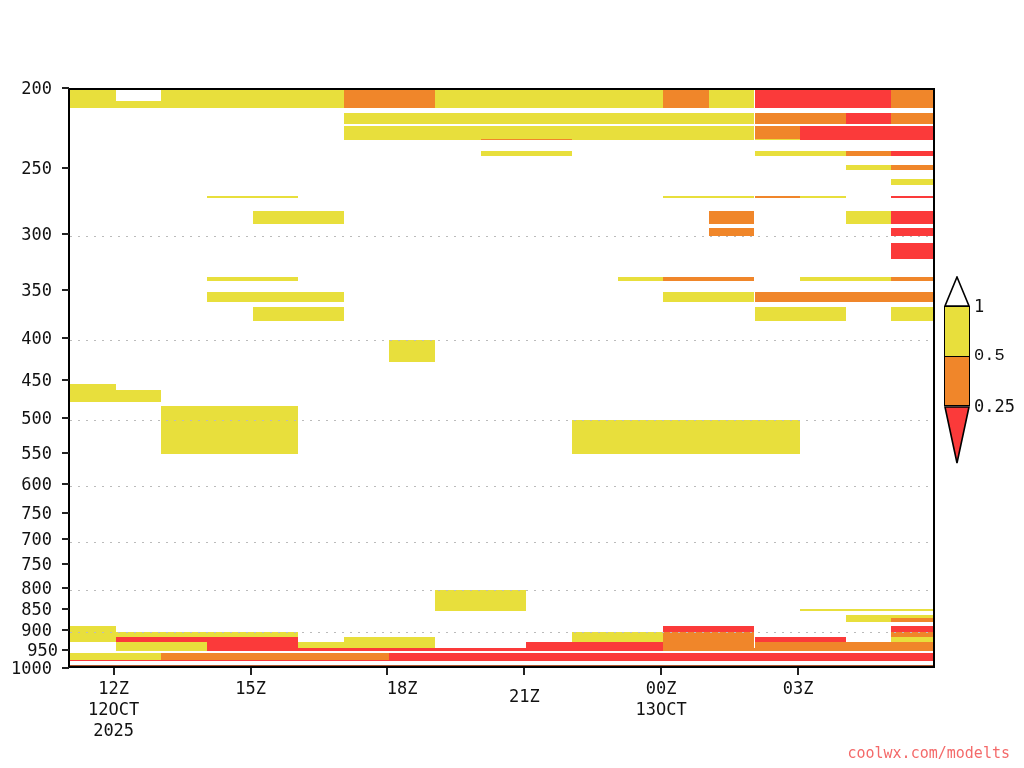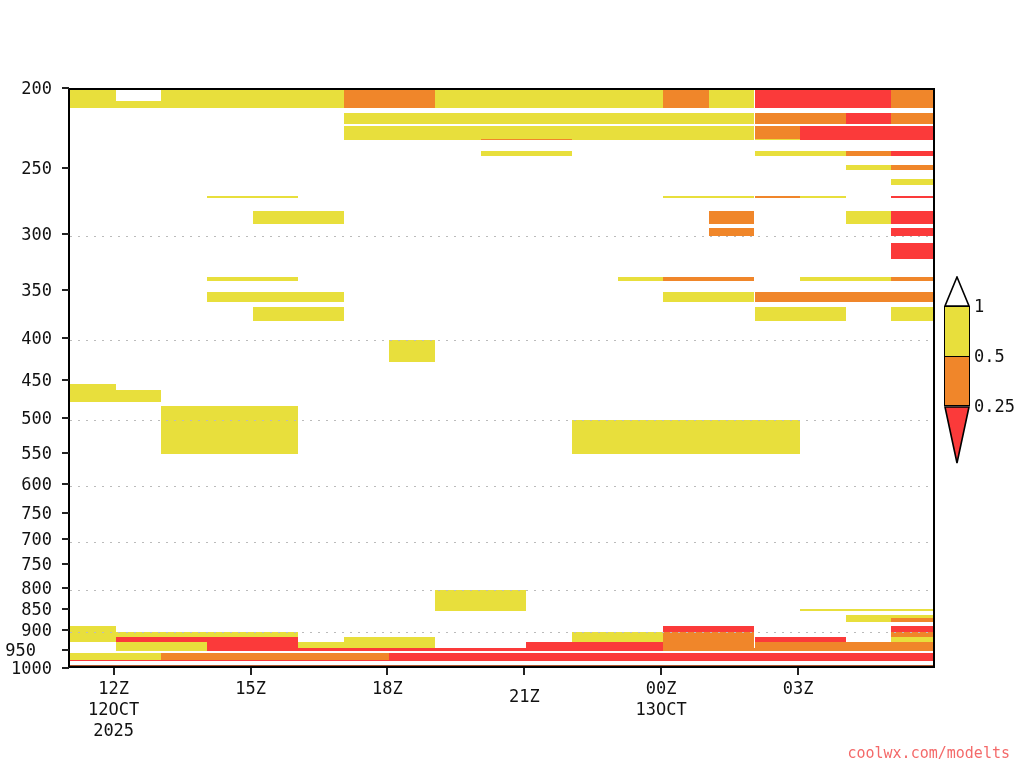--- a/index.html
+++ b/index.html
@@ -195,34 +195,34 @@
       <div class="ylabel" style="top: 529.464px; right: 10px;">700</div>
       <div class="ytick" style="top: 538.464px;"></div>
       <div class="ylabel" style="top: 554.327px; right: 10px;">750</div>
       <div class="ytick" style="top: 563.327px;"></div>
       <div class="ylabel" style="top: 577.585px; right: 10px;">800</div>
       <div class="ytick" style="top: 586.585px;"></div>
       <div class="ylabel" style="top: 599.432px; right: 10px;">850</div>
       <div class="ytick" style="top: 608.432px;"></div>
       <div class="ylabel" style="top: 620.031px; right: 10px;">900</div>
       <div class="ytick" style="top: 629.031px;"></div>
-      <div class="ylabel" style="top: 639.515px; right: 26px;">950</div>
+      <div class="ylabel" style="top: 639.515px; right: 4px;">950</div>
       <div class="ytick" style="top: 648.515px;"></div>
       <div class="ylabel" style="top: 658px; right: 10px;">1000</div>
       <div class="ytick" style="top: 667px;"></div>
     </div>
   <div id="xaxis">
       <div class="xtick" style="left: 112.632px; top: 668px;"></div>
       <div class="xlabel" style="left: 83.6316px; width: 60px; top: 678px;">12Z</div>
       <div class="xlabel" style="left: 73.6316px; width: 80px; top: 699px;">12OCT</div>
       <div class="xlabel" style="left: 73.6316px; width: 80px; top: 720px;">2025</div>
       <div class="xtick" style="left: 249.526px; top: 668px;"></div>
       <div class="xlabel" style="left: 220.526px; width: 60px; top: 678px;">15Z</div>
       <div class="xtick" style="left: 386.421px; top: 668px;"></div>
-      <div class="xlabel" style="left: 357.421px; width: 60px; top: 678px;">18Z</div>
+      <div class="xlabel" style="left: 357.421px; width: 60px; top: 678px; text-align: right;">18Z</div>
       <div class="xtick" style="left: 523.316px; top: 668px;"></div>
       <div class="xlabel" style="left: 494.316px; width: 60px; top: 678px; margin-top: 8px;">21Z</div>
       <div class="xtick" style="left: 660.211px; top: 668px;"></div>
       <div class="xlabel" style="left: 631.211px; width: 60px; top: 678px; text-align: center;">00Z</div>
       <div class="xlabel" style="left: 621.211px; width: 80px; top: 699px;">13OCT</div>
       <div class="xtick" style="left: 797.105px; top: 668px;"></div>
       <div class="xlabel" style="left: 768.105px; width: 60px; top: 678px;">03Z</div>
     </div>
 
   <div class="credit">coolwx.com/modelts</div>
@@ -230,17 +230,17 @@
   <div id="cbar">
       <div class="cbarrow" style="top: -30px;"><svg width="26" height="31" viewBox="0 0 26 31">
           <polygon points="13,1 25,30 1,30" fill="#ffffff" stroke="#000" stroke-width="1.6"></polygon>
         </svg></div>
       <div class="cbseg" style="top: 0px; height: 50px; background: rgb(232, 223, 60); border-top: 1.6px solid rgb(0, 0, 0);"></div>
       <div class="cbseg" style="top: 50px; height: 50px; background: rgb(240, 134, 42); border-top: 1.6px solid rgb(0, 0, 0); border-bottom: 1.6px solid rgb(0, 0, 0);"></div>
       <div class="cbarrow" style="top: 100px;"><svg width="26" height="58" viewBox="0 0 26 58">
           <polygon points="1,1 25,1 13,57" fill="#fb3a3a" stroke="#000" stroke-width="1.6"></polygon>
         </svg></div>
       <div class="cblabel" style="top: -10px;">1</div>
-      <div class="cblabel" style="top: 40px;">0.5</div>
+      <div class="cblabel" style="top: 40px; font-family: Liberation Mono, monospace;">0.5</div>
       <div class="cblabel" style="top: 90px;">0.25</div>
     </div>
 
 </div>
 
 </body></html>

